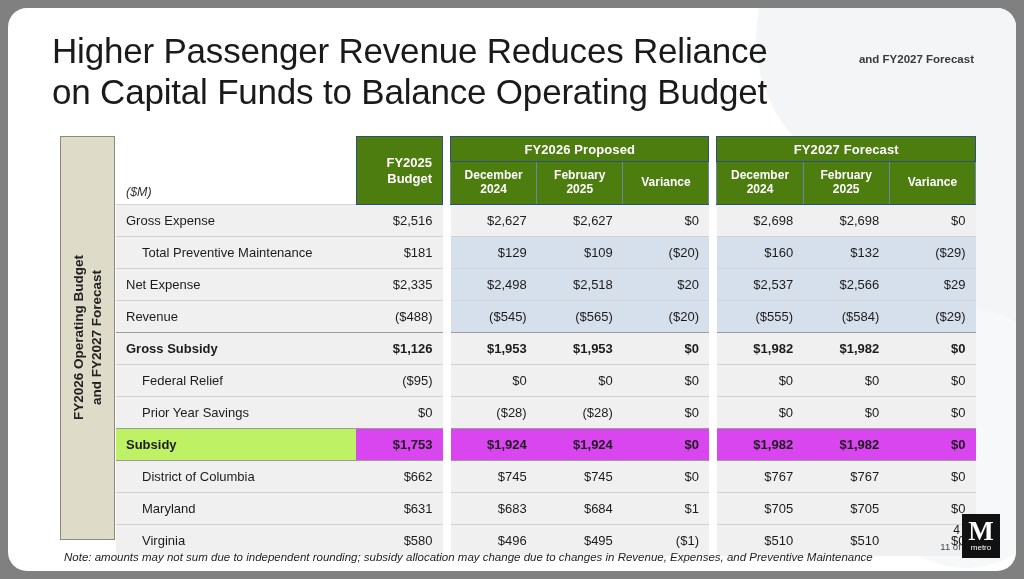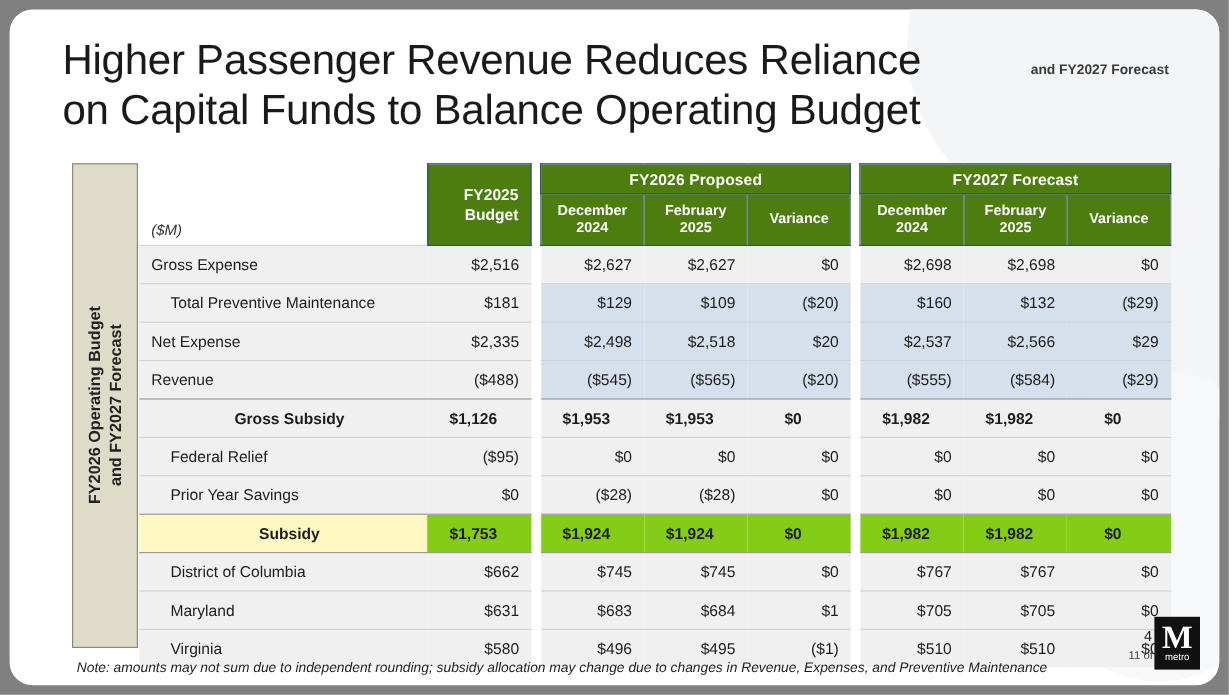--- a/index.html
+++ b/index.html
@@ -63,23 +63,23 @@
         vertical-align:bottom;padding-bottom:5px;}
   .gapcell{background:transparent;border:none;}
 
   tbody td{height:31px;vertical-align:middle;}
   td.lbl{padding-left:10px;text-align:left;white-space:nowrap;}
   td.lbl.ind{padding-left:26px;}
   td.num{text-align:right;padding-right:10px;white-space:nowrap;}
 
   
   tr.r-shade td{background:#f0f0f0;}
-  tr.r-bold td{font-weight:bold;text-align:center;}
-  tr.r-subsidy td{background:#fef9c3;font-weight:bold;}
-  tr.r-subsidy td.num{background:#84cc16;}
+  tr.r-bold td{font-weight:bold;}
+  tr.r-subsidy td{background:#bef264;font-weight:bold;}
+  tr.r-subsidy td.num{background:#d946ef;}
 
   
   .hl{background:#d6dfec !important;}
 
   
   tbody td{border-top:1px solid #d2d2d2;}
   tr.topline td{border-top:1px solid #9b9b9b;}
   tr.botline td{border-bottom:1px solid #9b9b9b;}
   td.gapcell{border-top:none !important;border-bottom:none !important;background:#fff !important;}
 

